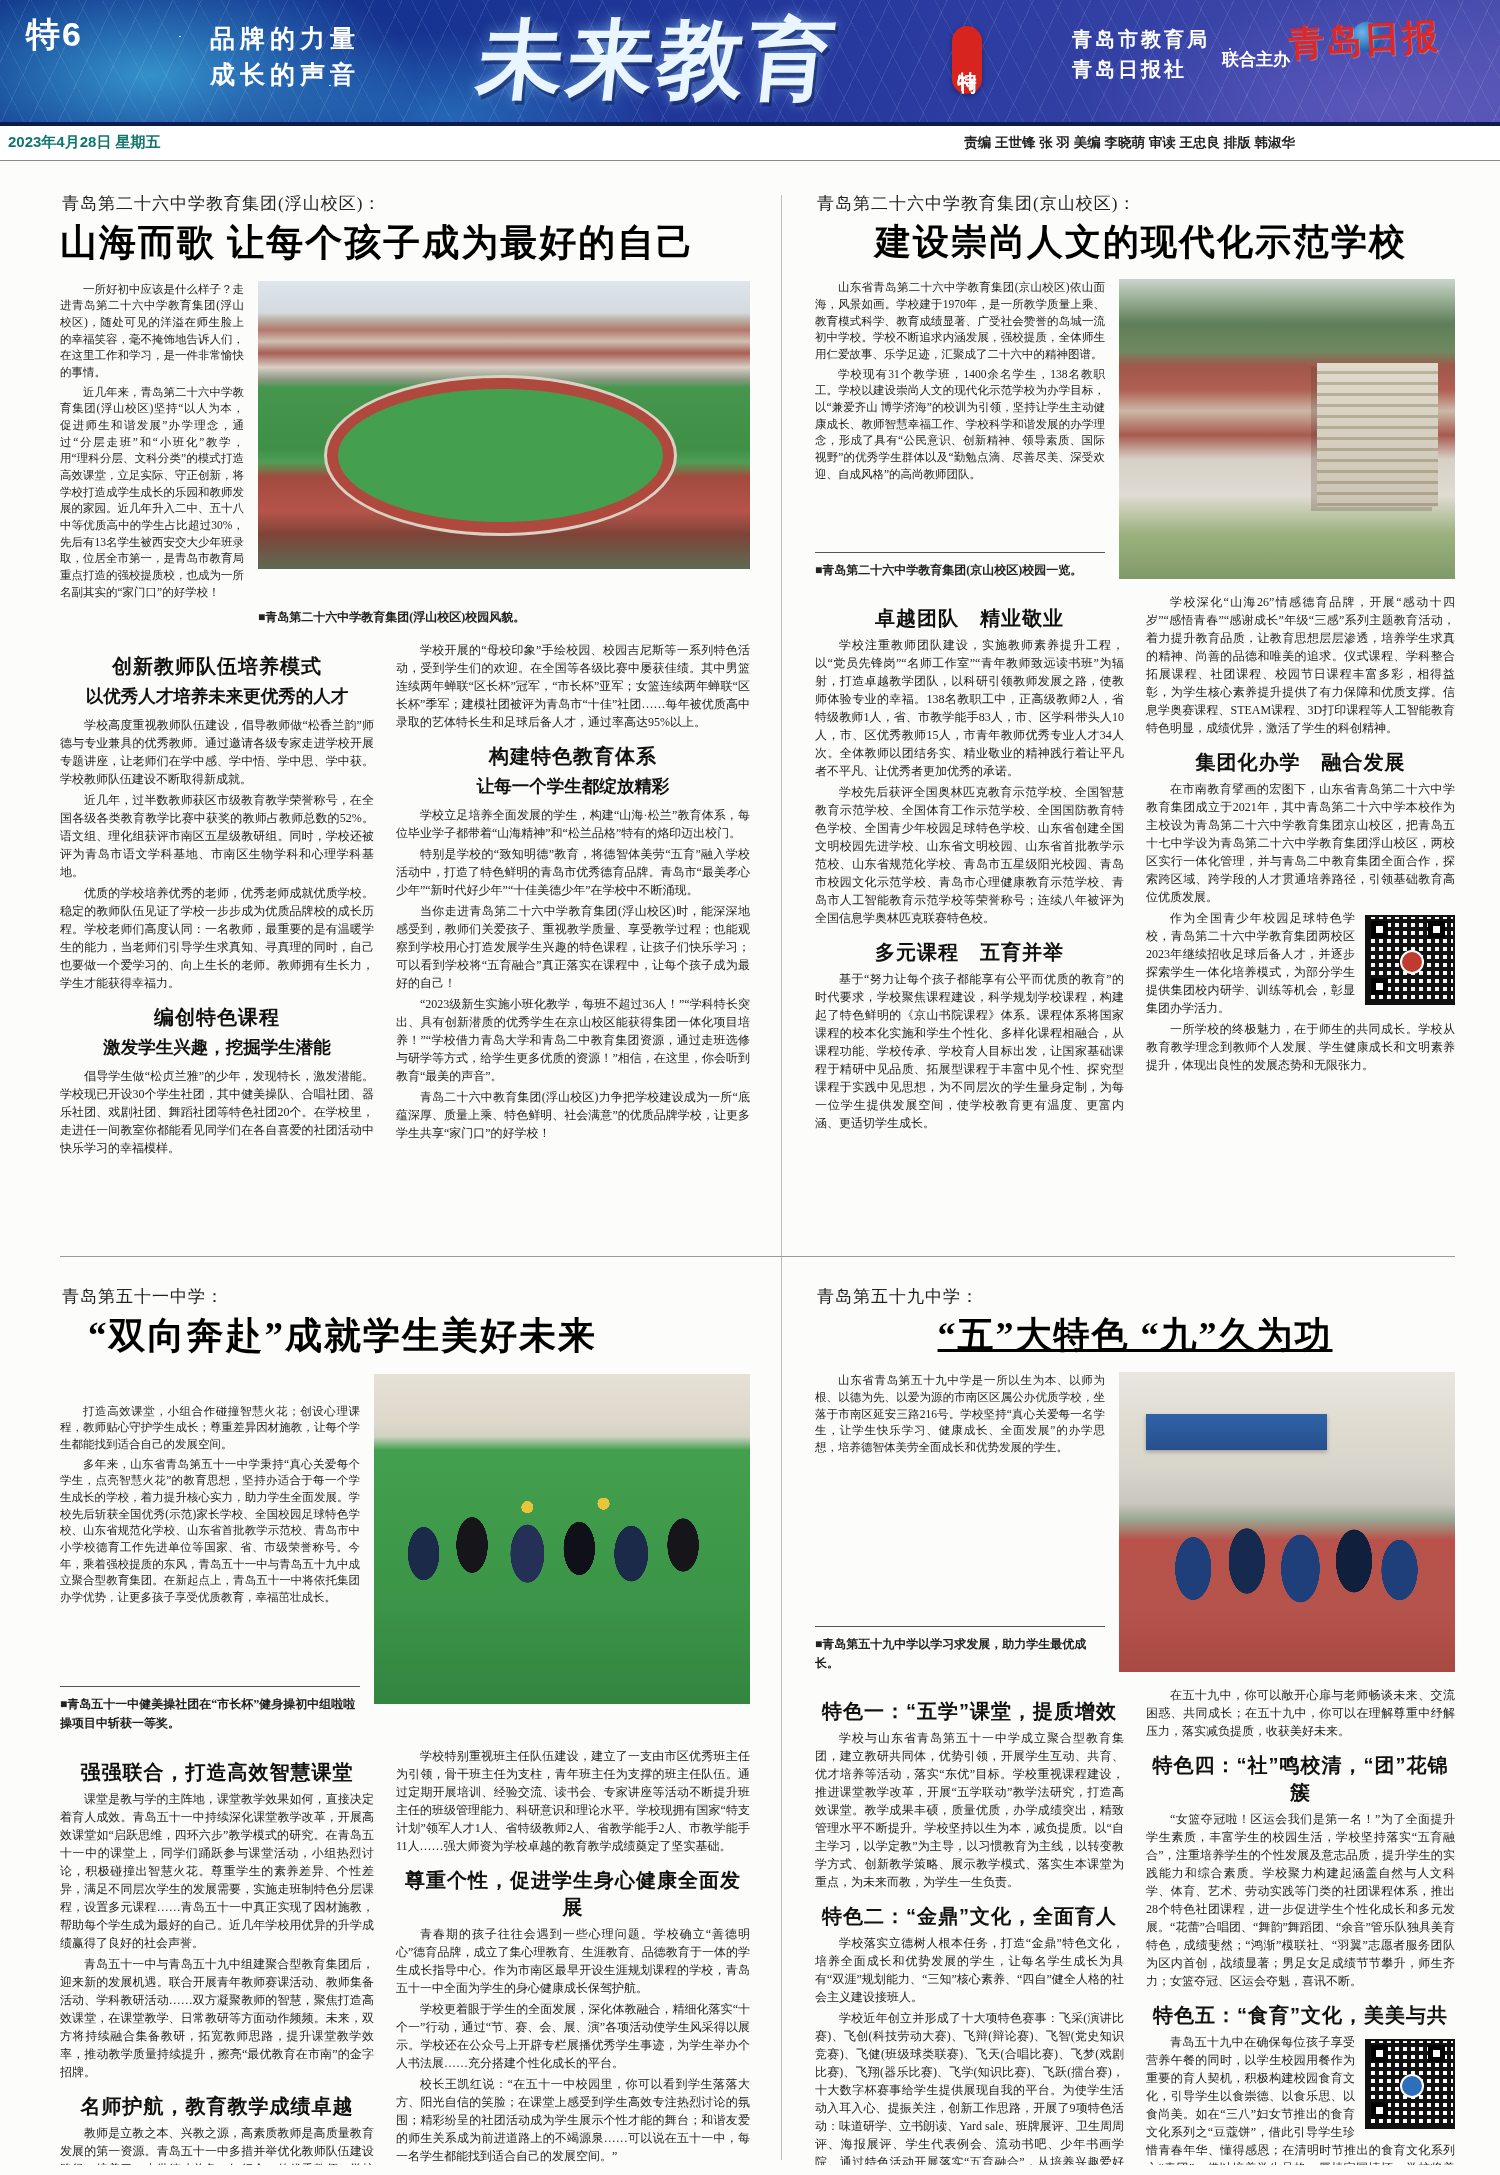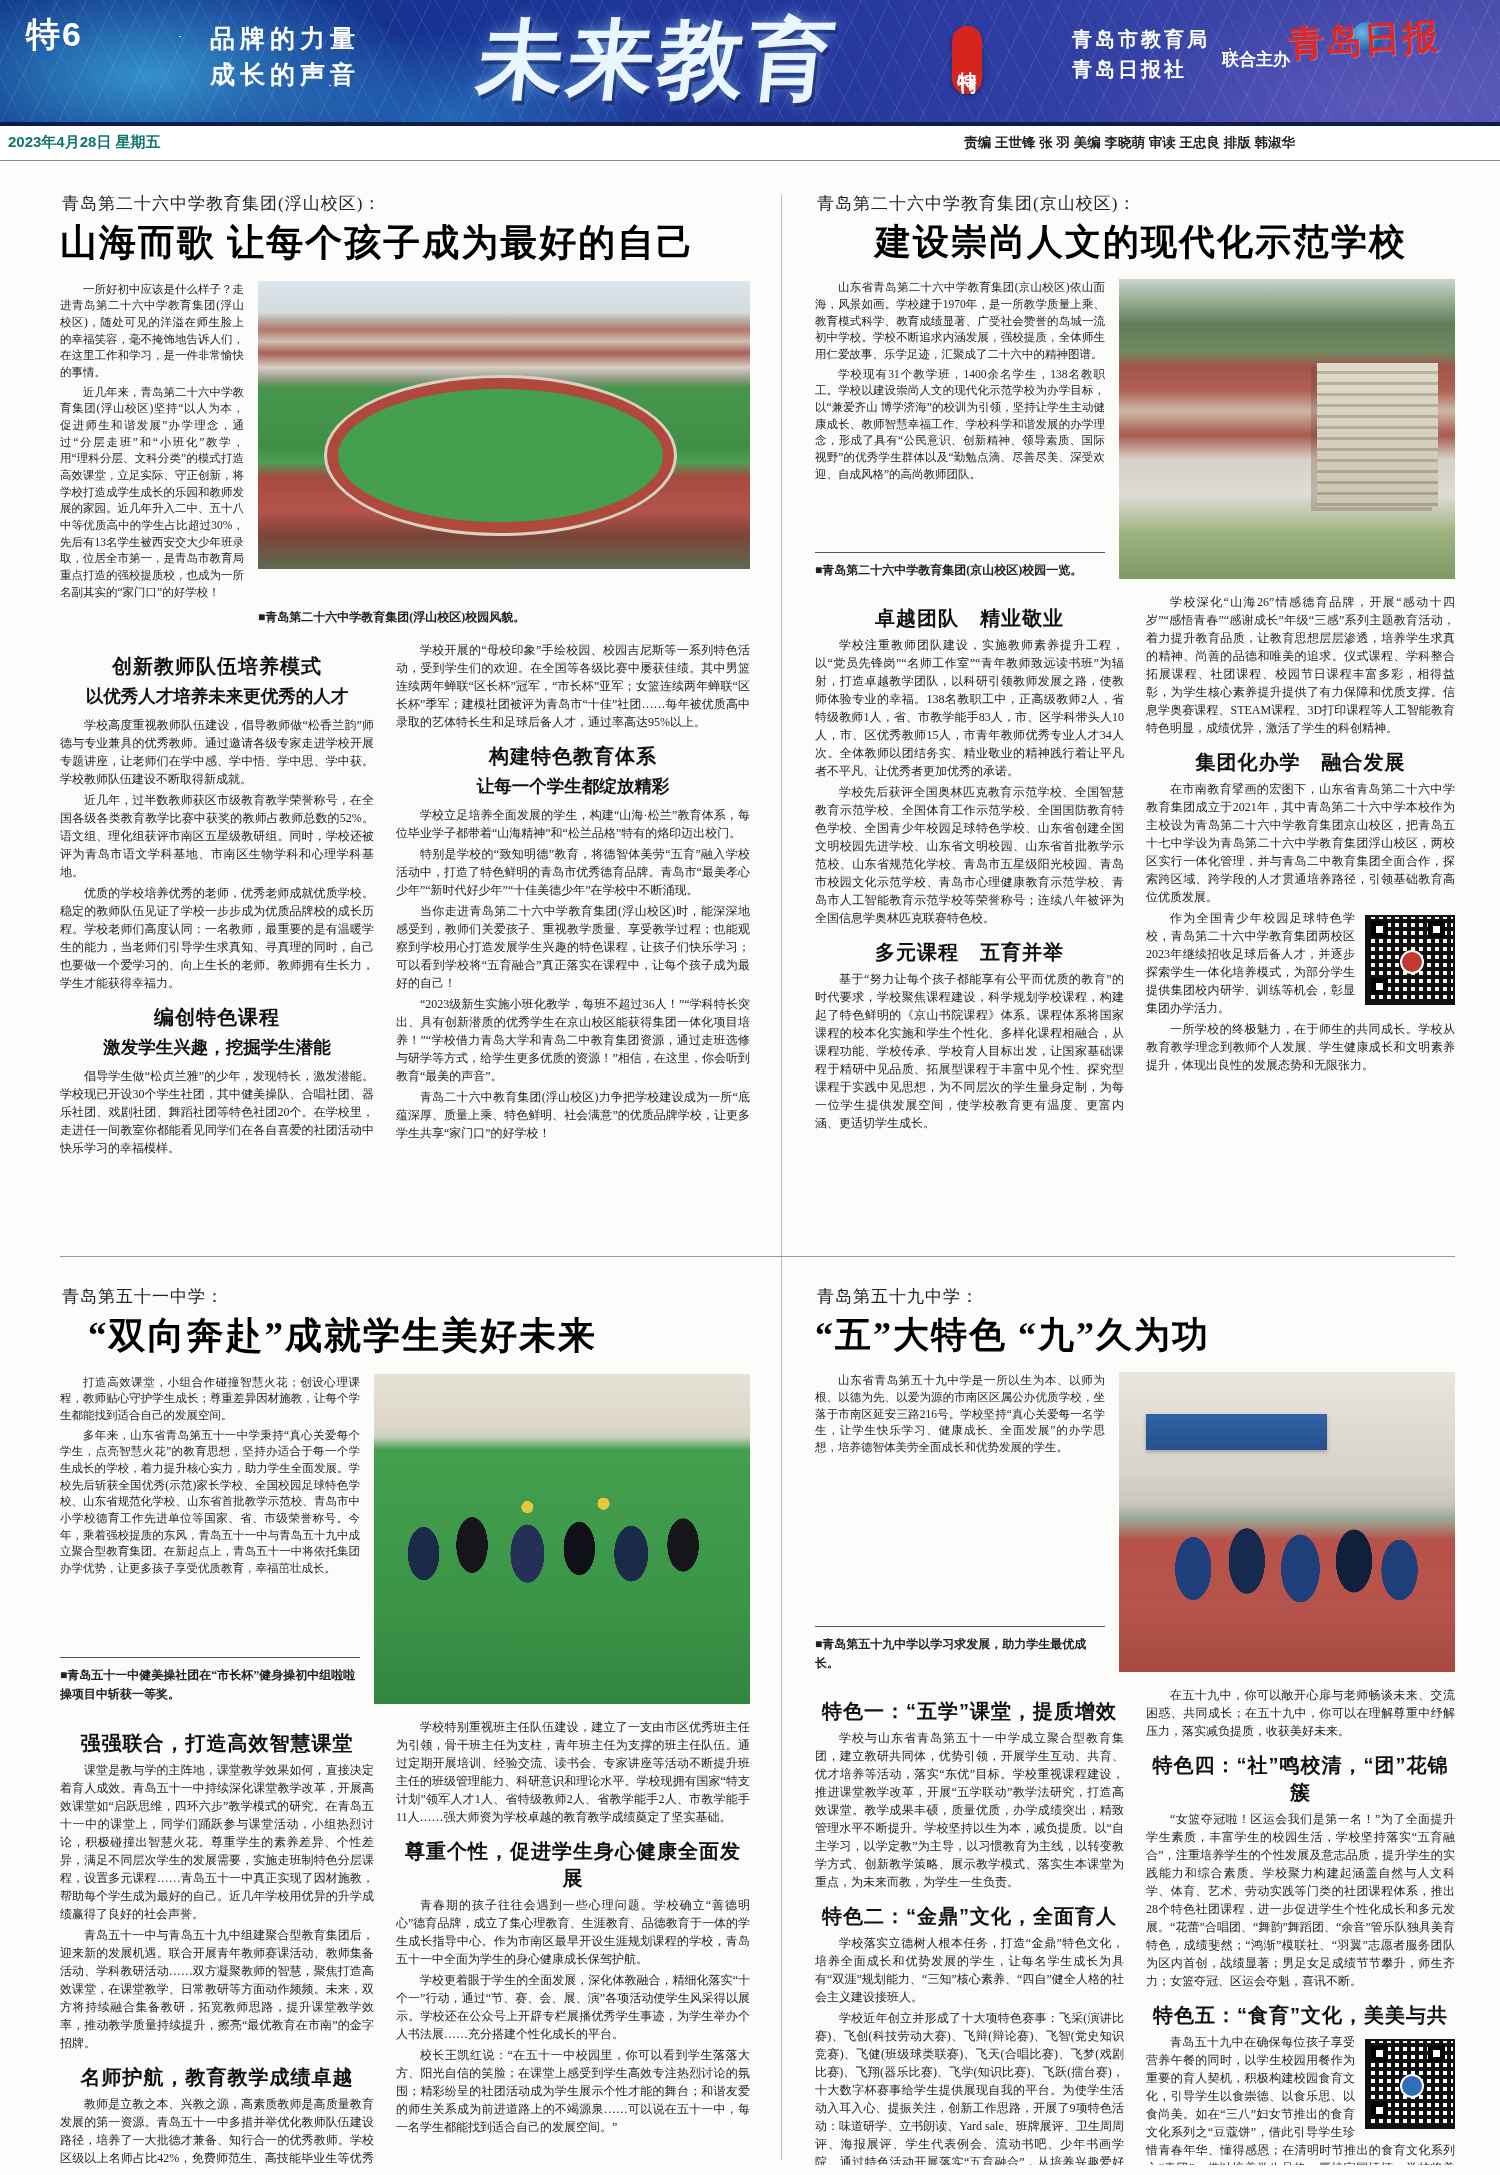--- a/index.html
+++ b/index.html
@@ -50,26 +50,26 @@
   
   .article{position:absolute;overflow:hidden;}
   .art1{left:60px;top:192px;width:690px;height:1052px;}
   .art2{left:815px;top:192px;width:640px;height:1052px;}
   .art3{left:60px;top:1285px;width:690px;height:880px;}
   .art4{left:815px;top:1285px;width:640px;height:880px;}
   .kicker{font-size:17px;color:#222;margin:0 0 7px 2px;letter-spacing:1px;}
   .headline{font-size:37px;font-weight:bold;color:#000000;letter-spacing:2px;margin:0 0 16px 0;line-height:1.15;}
   .art2 .headline{padding-left:60px;font-size:36px;}
   .art3 .headline{padding-left:28px;}
-  .art4 .headline{font-size:36px;}
+  .art4 .headline{text-align:center;font-size:36px;text-decoration:underline;}
   .top-row{display:flex;gap:14px;align-items:flex-start;}
   .intro{display:flex;flex-direction:column;}
   .art1 .intro{width:184px;align-items:center;}
   .art2 .intro{width:290px;height:300px;}
-  .art3 .intro{width:300px;height:330px;}
+  .art3 .intro{width:300px;height:330px;margin-top:29px;}
   .art4 .intro{width:290px;height:300px;}
   .intro .spacer{flex:1;}
   .cap-rule{border-top:1px solid #555;margin:6px 0 8px;}
   .caption{font-size:12px;font-weight:bold;color:#222;line-height:1.55;}
   .art1 .caption-row{margin:5px 0 0 198px;}
   .photo{position:relative;overflow:hidden;flex:1;}
   .ph1{height:288px;background:linear-gradient(180deg,#dde6ec 0%,#d4dadf 11%,#bdb9ae 13%,#b3776b 17%,#cfc0b2 21%,#a85f55 25%,#d8cfc4 30%,#8f9a86 34%,#47964d 37%,#3f8f47 58%,#4f9e55 63%,#a34a3e 68%,#b5544a 80%,#7e4438 88%,#5d6b52 100%);}
   .ph1 .ph-oval{position:absolute;left:14%;top:34%;width:66%;height:46%;border:11px solid #b0493d;border-radius:50%;background:#44a04e;box-shadow:0 0 0 3px #d9d2c4;}
   .ph2{height:300px;background:linear-gradient(180deg,#c9d4ce 0%,#9fb49b 6%,#5f7d58 15%,#6f8a62 24%,#a0574b 29%,#b06052 37%,#cbb8a6 44%,#a85a4e 52%,#d6d0c6 60%,#e0dcd3 72%,#9cb27e 85%,#7f9a67 100%);}
   .ph2 .ph-b{position:absolute;right:5%;top:28%;width:36%;height:48%;

